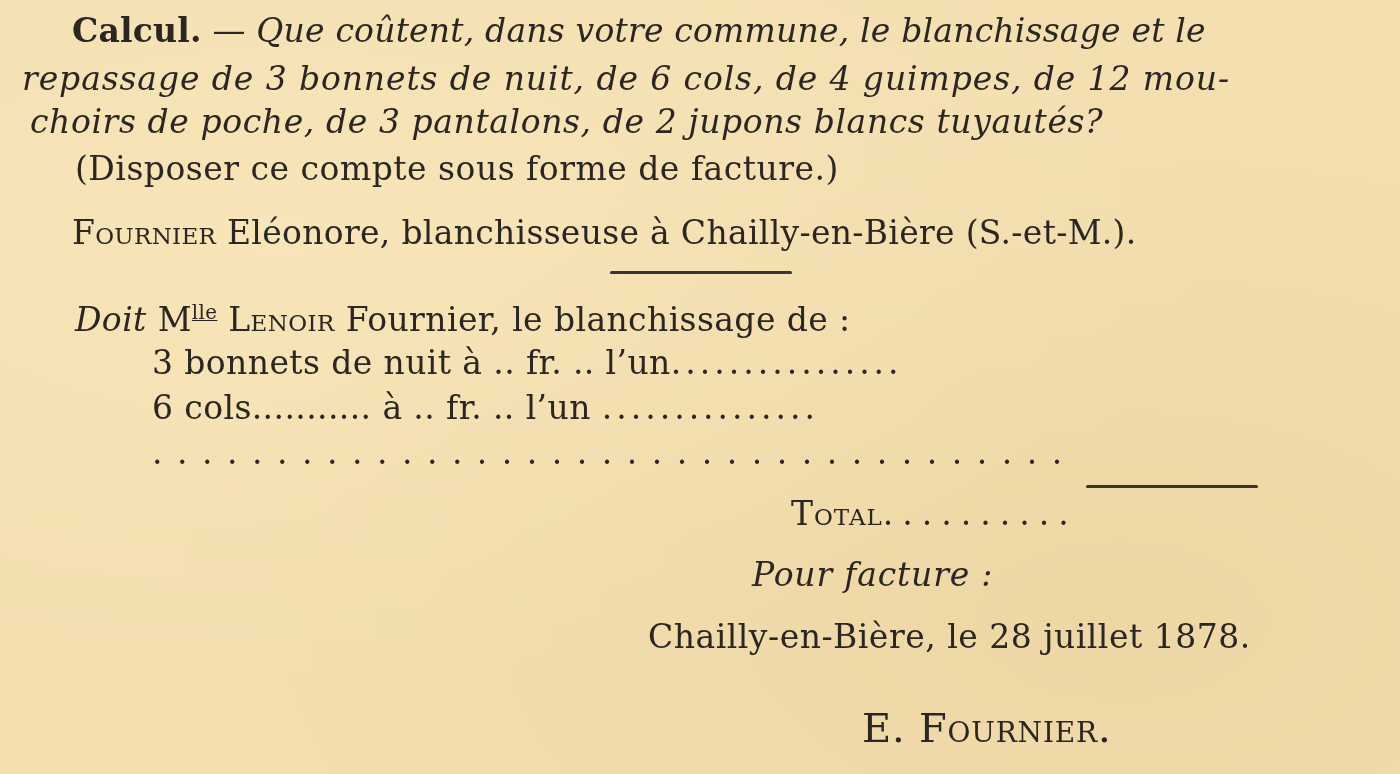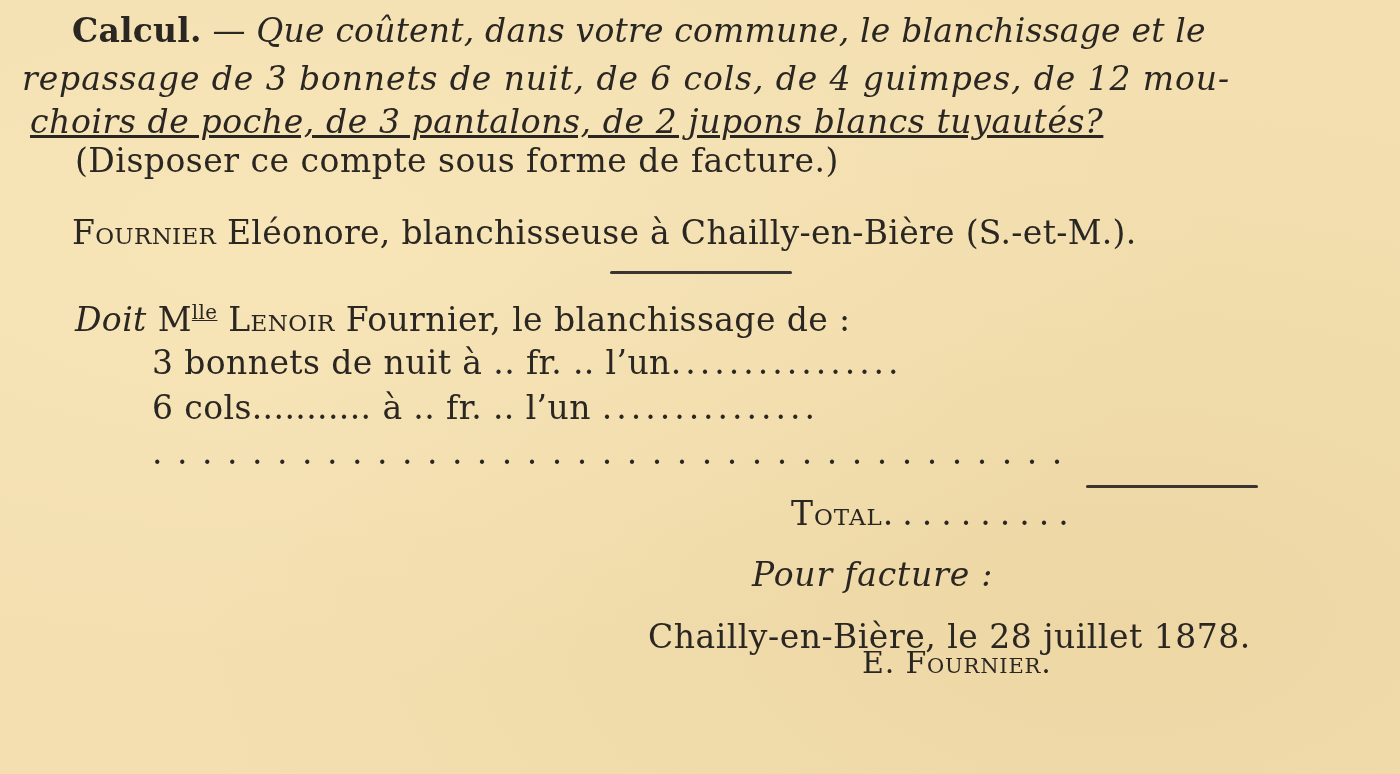--- a/index.html
+++ b/index.html
@@ -44,22 +44,22 @@
 </style>
 </head>
 <body>
 
 <div class="page">
 
   <div class="line" style="left:72px; top:14px;">
     <span class="bold">Calcul.</span><span> — </span><span class="it">Que coûtent, dans votre commune, le blanchissage et le</span>
   </div>
   <div class="line it" style="left:22px; top:62px; letter-spacing:0.9px;">repassage de 3 bonnets de nuit, de 6 cols, de 4 guimpes, de 12 mou-</div>
-  <div class="line it" style="left:30px; top:105px; letter-spacing:0.6px;text-decoration:underline;">choirs de poche, de 3 pantalons, de 2 jupons blancs tuyautés?</div>
-  <div class="line" style="left:75px; top:144px; letter-spacing:0.5px;">(Disposer ce compte sous forme de facture.)</div>
+  <div class="line it" style="left:30px; top:105px; letter-spacing:0.6px;">choirs de poche, de 3 pantalons, de 2 jupons blancs tuyautés?</div>
+  <div class="line" style="left:75px; top:152px; letter-spacing:0.5px;">(Disposer ce compte sous forme de facture.)</div>
 
   <div class="line" style="left:72px; top:216px; letter-spacing:0.3px;">
     <span class="sc">Fournier</span><span> Eléonore, blanchisseuse à Chailly-en-Bière (S.-et-M.).</span>
   </div>
 
   <div class="rule" style="left:610px; top:271px; width:182px;"></div>
 
   <div class="line" style="left:75px; top:303px; letter-spacing:0.4px;">
     <span class="it">Doit</span>
     <span><span>M</span><span class="sup">lle</span></span>
@@ -77,18 +77,18 @@
   </div>
 
   <div class="rule" style="left:1086px; top:485px; width:172px; height:2.5px;"></div>
 
   <div class="line" style="left:778px; top:497px;margin-left:13px;">
     <span class="sc" style="letter-spacing:1px;">Total</span><span class="dots" style="letter-spacing:9px;">..........</span>
   </div>
 
   <div class="line it" style="left:752px; top:558px; letter-spacing:0.8px;">Pour facture :</div>
   <div class="line" style="left:648px; top:620px; letter-spacing:0.5px;">Chailly-en-Bière, le 28 juillet 1878.</div>
-  <div class="line" style="left:862px; top:648px; font-size:30px; letter-spacing:0.8px;">
+  <div class="line" style="left:862px; top:708px; font-size:40px; letter-spacing:0.8px;">
     <span>E.</span>
     <span class="sc">Fournier.</span>
   </div>
 
 </div>
 
 </body></html>

